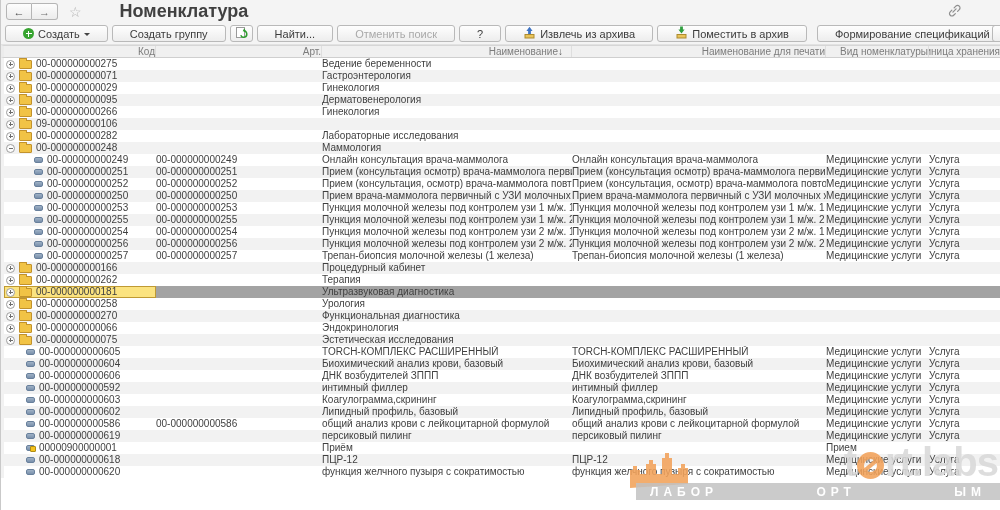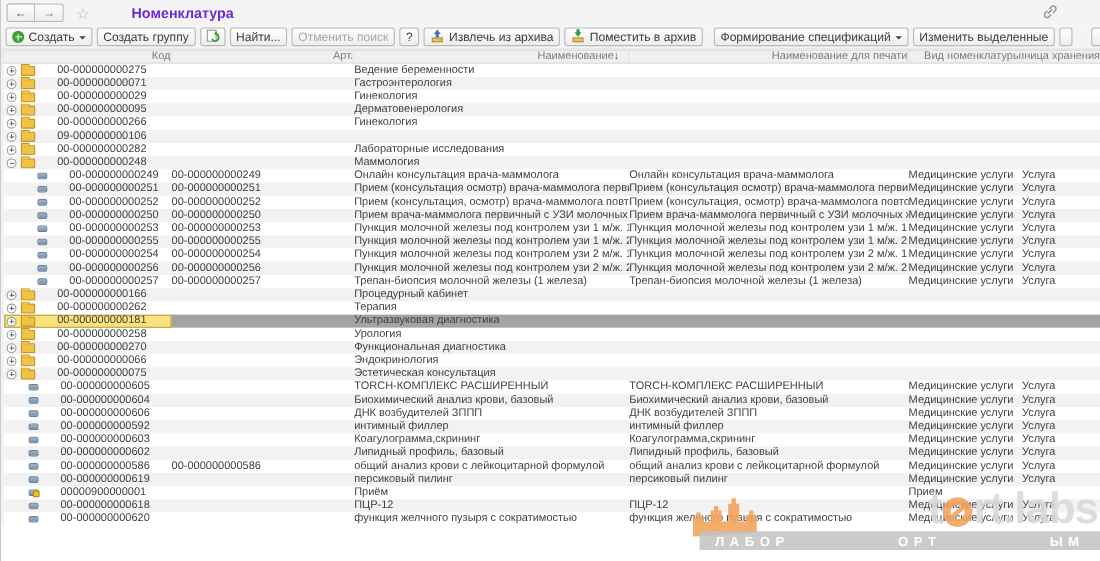--- a/index.html
+++ b/index.html
@@ -7,26 +7,26 @@
   body { font-family:"Liberation Sans","DejaVu Sans",sans-serif; background:#fff; }
   .app { position:relative; width:1000px; height:510px; background:#fff; border-left:1px solid #c9c9c9; overflow:hidden; }
 
   
   .titlebar { position:relative; display:flex; align-items:center; height:23px; background:#f4f4f4; padding-left:5px; }
   .navgroup { display:flex; }
   .navbtn { width:26px; height:17px; background:linear-gradient(#fdfdfd,#ececec); border:1px solid #b5b5b5; color:#4a4a4a; font-size:11px; line-height:14px; cursor:pointer; text-align:center; padding:0; }
   .navbtn.back { border-radius:3px 0 0 3px; }
   .navbtn.fwd { border-radius:0 3px 3px 0; border-left:none; color:#6f6f6f; }
   .star { font-size:14px; color:#b2b2b2; margin:0 7px 0 11px; line-height:14px; cursor:pointer; }
-  .title { font-size:13px; font-weight:bold; color:#6d28d9;padding-left:31px; }
+  .title { font-size:18px; font-weight:bold; color:#404040;padding-left:31px; }
   .linkicon { position:absolute; right:38px; top:3px; cursor:pointer; }
 
   
   .toolbar { position:relative; display:flex; align-items:center; gap:4px; height:22px; background:#f4f4f4; padding:0 0 0 4px; border-bottom:1px solid #e2e2e2; }
-  .btn { display:inline-flex; align-items:center; gap:4px; height:17px; padding:0 5px; background:linear-gradient(#fefefe,#ededed); border:1px solid #b9b9b9; border-radius:3px; font-size:11px; color:#3c3c3c; font-family:inherit; cursor:pointer; white-space:nowrap; }
+  .btn { display:inline-flex; align-items:center; gap:4px; height:17px; padding:0 17px; background:linear-gradient(#fefefe,#ededed); border:1px solid #b9b9b9; border-radius:3px; font-size:11px; color:#3c3c3c; font-family:inherit; cursor:pointer; white-space:nowrap; }
   .btn.disabled { color:#a9a9a9; cursor:default; }
   .btn.icon-btn { padding:0 4px; }
   .btn.gap { margin-left:6px; }
   .btn.partial { position:absolute; right:-4px; top:2px; width:12px; padding:0; }
   .caret { width:0; height:0; border:3px solid transparent; border-top-color:#444; margin-top:5px; }
   .ic-plus { position:relative; width:11px; height:11px; border-radius:50%; background:#36a42f; flex:0 0 auto; }
   .ic-plus::before, .ic-plus::after { content:""; position:absolute; background:#fff; }
   .ic-plus::before { left:2.5px; top:4.8px; width:6px; height:1.6px; }
   .ic-plus::after { left:4.8px; top:2.5px; width:1.6px; height:6px; }
 
@@ -37,21 +37,21 @@
   .sortmark { color:#5a5a5a; padding-right:8px; }
 
   
   .gbody { border-left:3px solid #f2f2f2; background:#fff; }
   .trow { display:grid; grid-template-columns:152px 166px 250px 254px 103px 1fr; height:12px; background:#fff; cursor:default; }
   .trow:nth-child(even) { background:#f2f2f2; }
   .trow.selected { background:#a3a3a3; }
   .trow.selected .c-code { background:#fbe380; box-shadow:inset 0 0 0 1px #bf9a33; }
   .cell { font-size:10px; line-height:12px; color:#3f3f3f; white-space:nowrap; overflow:hidden; padding-right:4px; }
   .c-code { display:flex; align-items:center; }
-  .codetext { margin-left:20px; }
+  .codetext { margin-left:4px; }
 
   .exp { position:relative; width:9px; height:9px; margin-left:2px; border:1px solid #9e9e9e; border-radius:50%; background:#fcfcfc; flex:0 0 auto; cursor:pointer; }
   .exp::before { content:""; position:absolute; left:1.5px; top:3px; width:4px; height:1px; background:#6d6d6d; }
   .exp.plus::after { content:""; position:absolute; left:3px; top:1.5px; width:1px; height:4px; background:#6d6d6d; }
 
   .folder { position:relative; width:13px; height:9px; margin-left:4px; background:#f1c345; border:1px solid #c2922c; border-radius:1px; flex:0 0 auto; }
   .folder::before { content:""; position:absolute; left:-1px; top:-3px; width:6px; height:2px; background:#f1c345; border:1px solid #c2922c; border-bottom:none; border-radius:1px 1px 0 0; }
 
   .itemic { position:relative; width:9px; height:6px; border-radius:2px; background:linear-gradient(#9fb2c6,#7990ab); border:1px solid #68809c; flex:0 0 auto; }
   .itemic.lvl0 { margin-left:22px; }
@@ -433,21 +433,21 @@
         <div class="cell c-kind"></div>
         <div class="cell c-unit"></div>
       </div>
       <div class="trow">
         <div class="cell c-code">
           <span class="exp plus"></span>
           <span class="folder"></span>
           <span class="codetext">00-000000000075</span>
         </div>
         <div class="cell c-art"></div>
-        <div class="cell c-name">Эстетическая консультация</div>
+        <div class="cell c-name">Эстетическая исследования</div>
         <div class="cell c-print"></div>
         <div class="cell c-kind"></div>
         <div class="cell c-unit"></div>
       </div>
       <div class="trow">
         <div class="cell c-code">
           <span class="itemic lvl0"></span>
           <span class="codetext">00-000000000605</span>
         </div>
         <div class="cell c-art"></div>

